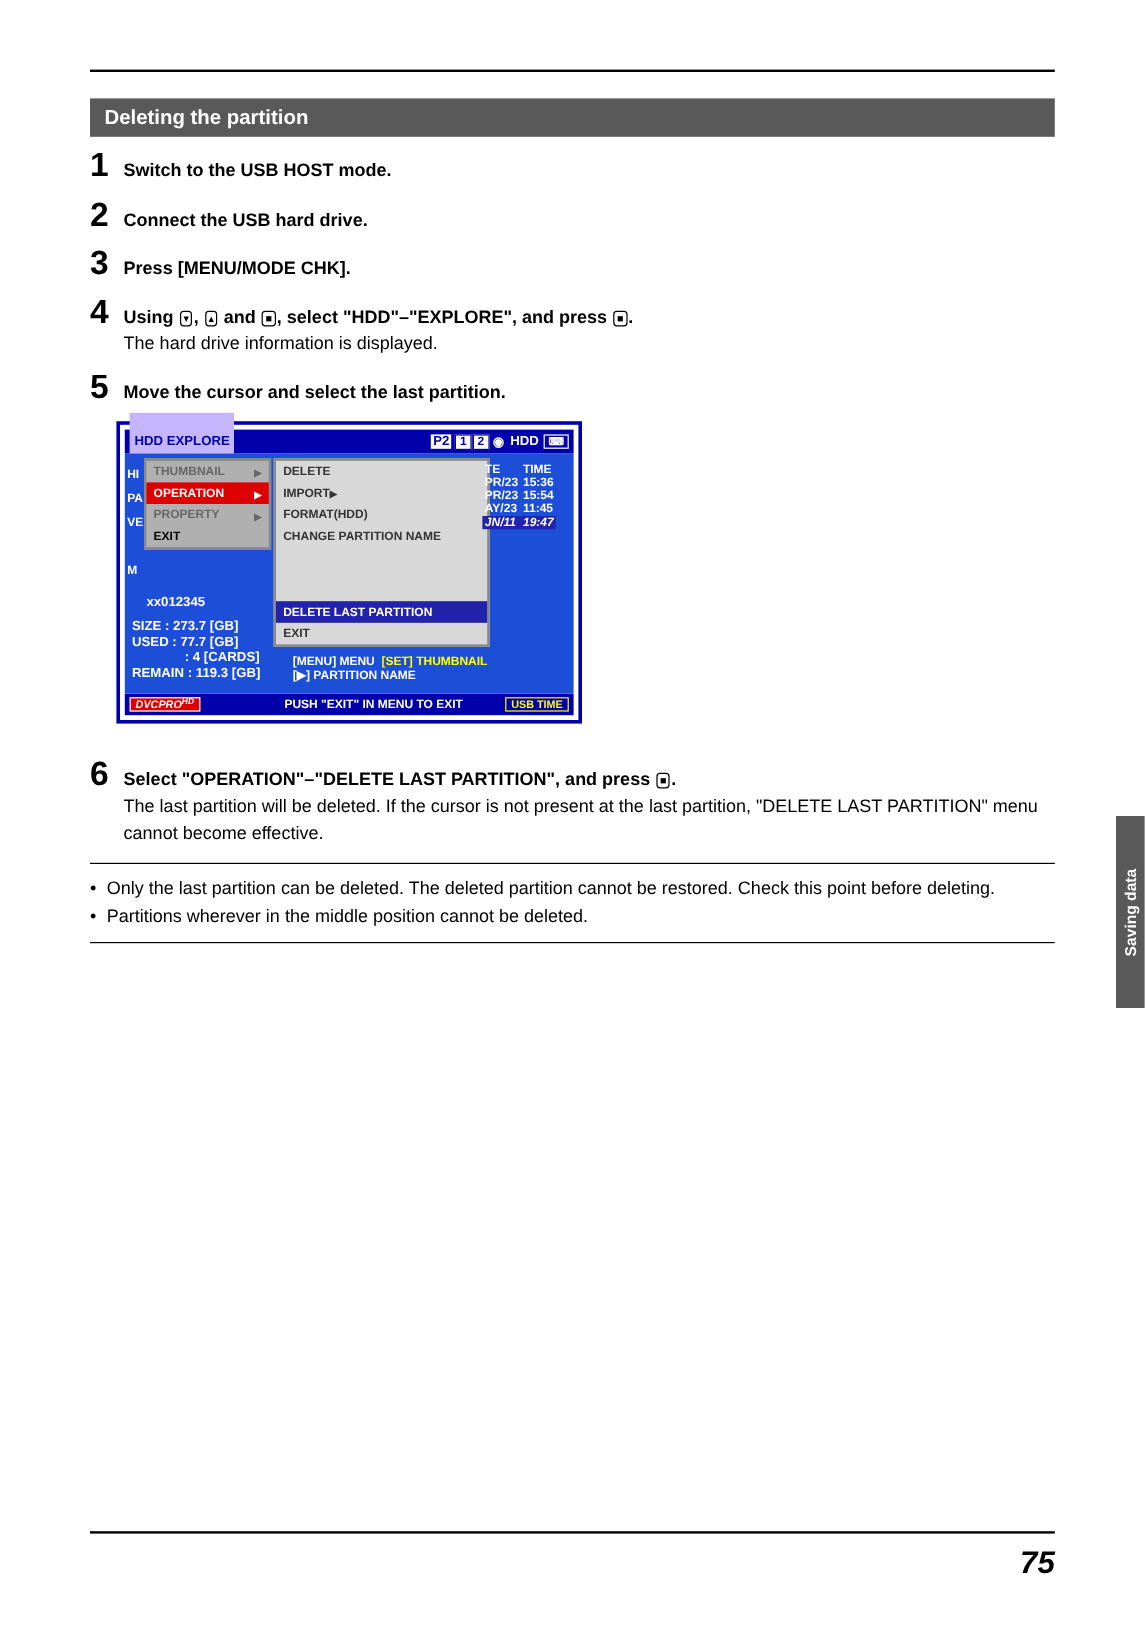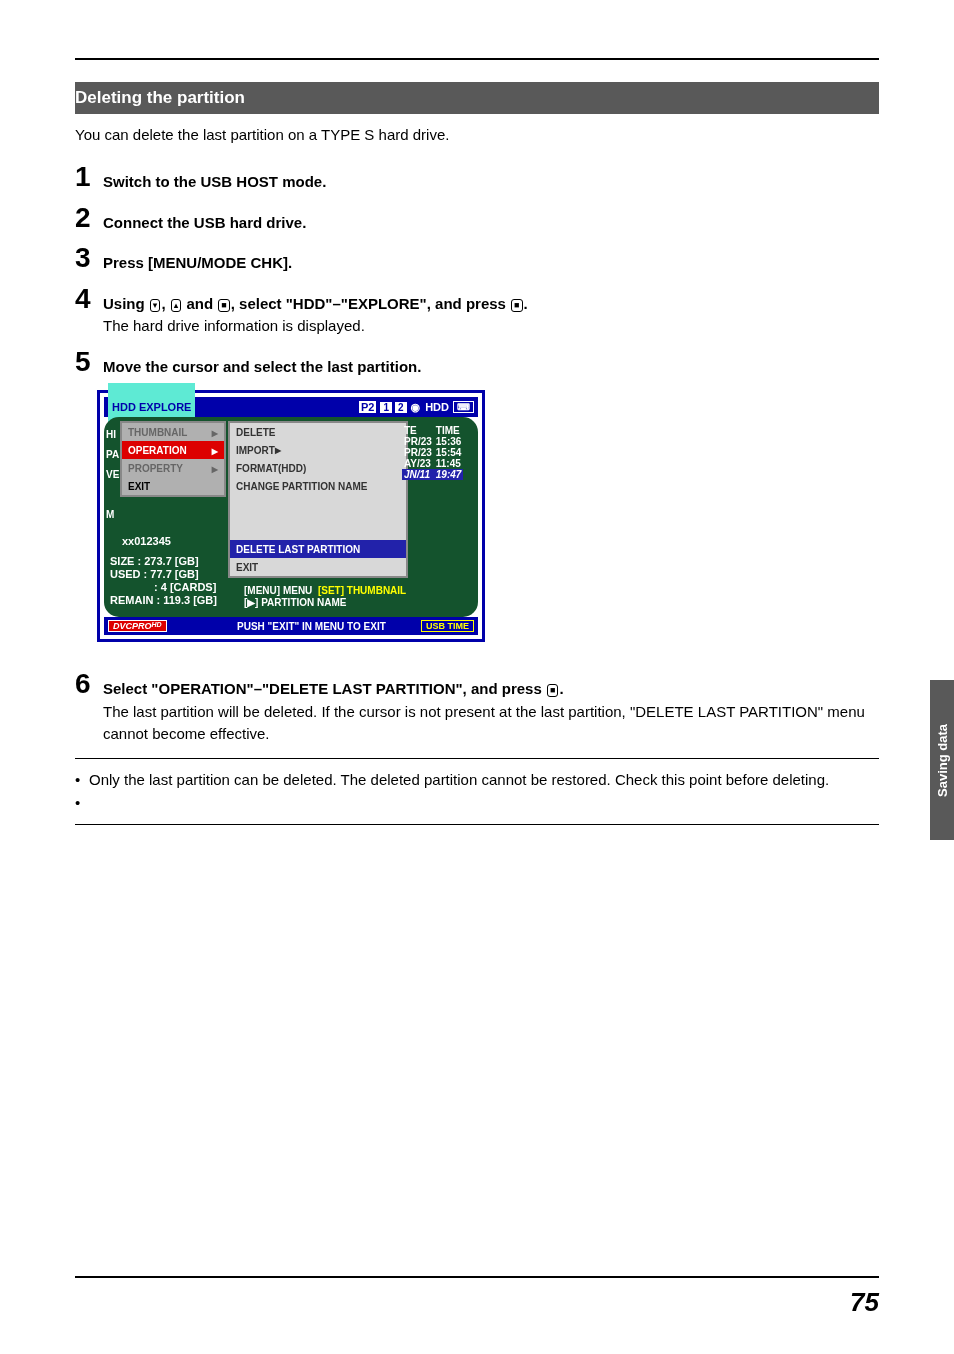--- a/index.html
+++ b/index.html
@@ -1,37 +1,37 @@
 <!DOCTYPE html>
 <html><head>
 <meta charset="utf-8">
 <style>
   * { margin: 0; padding: 0; box-sizing: border-box; }
   html, body { width: 954px; height: 1354px; font-family: Arial, Helvetica, sans-serif; background: #fff; color: #000; }
   .page { position: relative; width: 954px; height: 1354px; padding: 58px 75px 40px 75px; }
   .top-rule { border-top: 2px solid #000; margin-bottom: 22px; }
-  .section-bar { background: #595959; color: #fff; font-size: 17px; font-weight: bold; padding: 6px 0; margin-bottom: 10px; }
+  .section-bar { background: #595959; color: #fff; font-size: 17px; font-weight: bold; padding: 6px 12px; margin-bottom: 10px; }
   .intro { font-size: 15px; margin-bottom: 18px; line-height: 1.4; }
   .steps { }
   .step { display: flex; margin-bottom: 10px; }
   .step-num { font-size: 28px; font-weight: bold; width: 28px; flex-shrink: 0; line-height: 1; }
   .step-body { flex: 1; padding-top: 8px; font-size: 15px; line-height: 1.5; }
   .step-body .bold { font-weight: bold; }
   .step-body .sub { font-weight: normal; }
   .icon-box { display: inline-block; border: 1.2px solid #000; border-radius: 3px; font-size: 9px; line-height: 1; padding: 1px 2px; vertical-align: 1px; margin: 0 1px; }
   .screenshot { margin: 12px 0 28px 22px; width: 388px; }
   .scr-outer { background: #fff; border: 3px solid #00a; padding: 4px; }
   .scr-headerbar { background: #00a; color: #fff; height: 20px; display: flex; align-items: center; font-size: 11px; font-weight: bold; padding: 0 4px; }
-  .scr-headerbar .left-title { background: #5eead4; color: #00a; padding: 18px 4px; margin-right: auto; }
+  .scr-headerbar .left-title { background: #c4b5fd; color: #00a; padding: 18px 4px; margin-right: auto; }
   .scr-headerbar .p2 { background:#fff; color:#00a; padding: 0 2px; margin-right:2px;}
   .scr-headerbar .slot { background:#fff; color:#00a; border:1px solid #00a; padding:0 3px; margin-left:1px; font-size:10px;}
   .scr-headerbar .hdd-icon { margin: 0 3px; font-size:11px; }
   .scr-headerbar .hdd-txt { margin: 0 2px; }
   .scr-headerbar .kb { border:1px solid #fff; padding:0 3px; font-size:9px; margin-left:2px;}
-  .scr-body { background: #14532d; color: #fff; position: relative; height: 200px; font-size: 11px; font-weight: bold; overflow:hidden;border-radius:15px;}
+  .scr-body { background: #1d4ed8; color: #fff; position: relative; height: 200px; font-size: 11px; font-weight: bold; overflow:hidden;}
   .scr-left-labels { position:absolute; left:2px; top:8px; width:12px; color:#fff; font-size:10px; line-height:20px;}
   .scr-left-labels div { height:20px; }
   .scr-menu1 { position:absolute; left:16px; top:4px; width:106px; background:#b0b0b0; border:2px solid #888; }
   .scr-menu1 .mi { padding: 3px 6px; color:#666; display:flex; justify-content:space-between; align-items:flex-end; font-size:10px; height:18px;}
   .scr-menu1 .mi.sel { background:#d00; color:#fff; }
   .scr-menu1 .mi .chev { font-size:8px; }
   .scr-menu1 .mi.exit { color:#000; }
   .scr-menu2 { position:absolute; left:124px; top:4px; width:180px; background:#d8d8d8; border:2px solid #888; }
   .scr-menu2 .mi2 { padding: 3px 6px; color:#333; font-size:10px; height:18px; display:flex; align-items:center; justify-content:flex-start; }
   .scr-menu2 .mi2.hl { background:#22a; color:#fff;margin-top:45px; }
@@ -61,21 +61,20 @@
   .bottom-rule { position:absolute; left:75px; right:75px; bottom:76px; border-top:2px solid #000; }
 </style>
 </head>
 <body>
 
 <div class="page">
   <div class="top-rule"></div>
 
   <div class="section-bar">Deleting the partition</div>
 
-  <p class="intro">You can delete the last partition on a TYPE S hard drive.</p>
 
   <div class="steps">
 
     <div class="step">
       <div class="step-num">1</div>
       <div class="step-body"><span class="bold">Switch to the USB HOST mode.</span></div>
     </div>
 
     <div class="step">
       <div class="step-num">2</div>
@@ -214,20 +213,21 @@
   </div>
 
   <div class="note-rule-top"></div>
   <div class="notes">
     <div class="bul">
         <div class="dot">•</div>
         <div>Only the last partition can be deleted. The deleted partition cannot be restored. Check this point before deleting.</div>
       </div>
     <div class="bul">
         <div class="dot">•</div>
+        <div>Partitions wherever in the middle position cannot be deleted.</div>
       </div>
   </div>
   <div class="note-rule-bot"></div>
 
   <div class="side-tab">
     <div class="rot">Saving data</div>
   </div>
 
   <div class="bottom-rule"></div>
   <div class="page-num">75</div>

